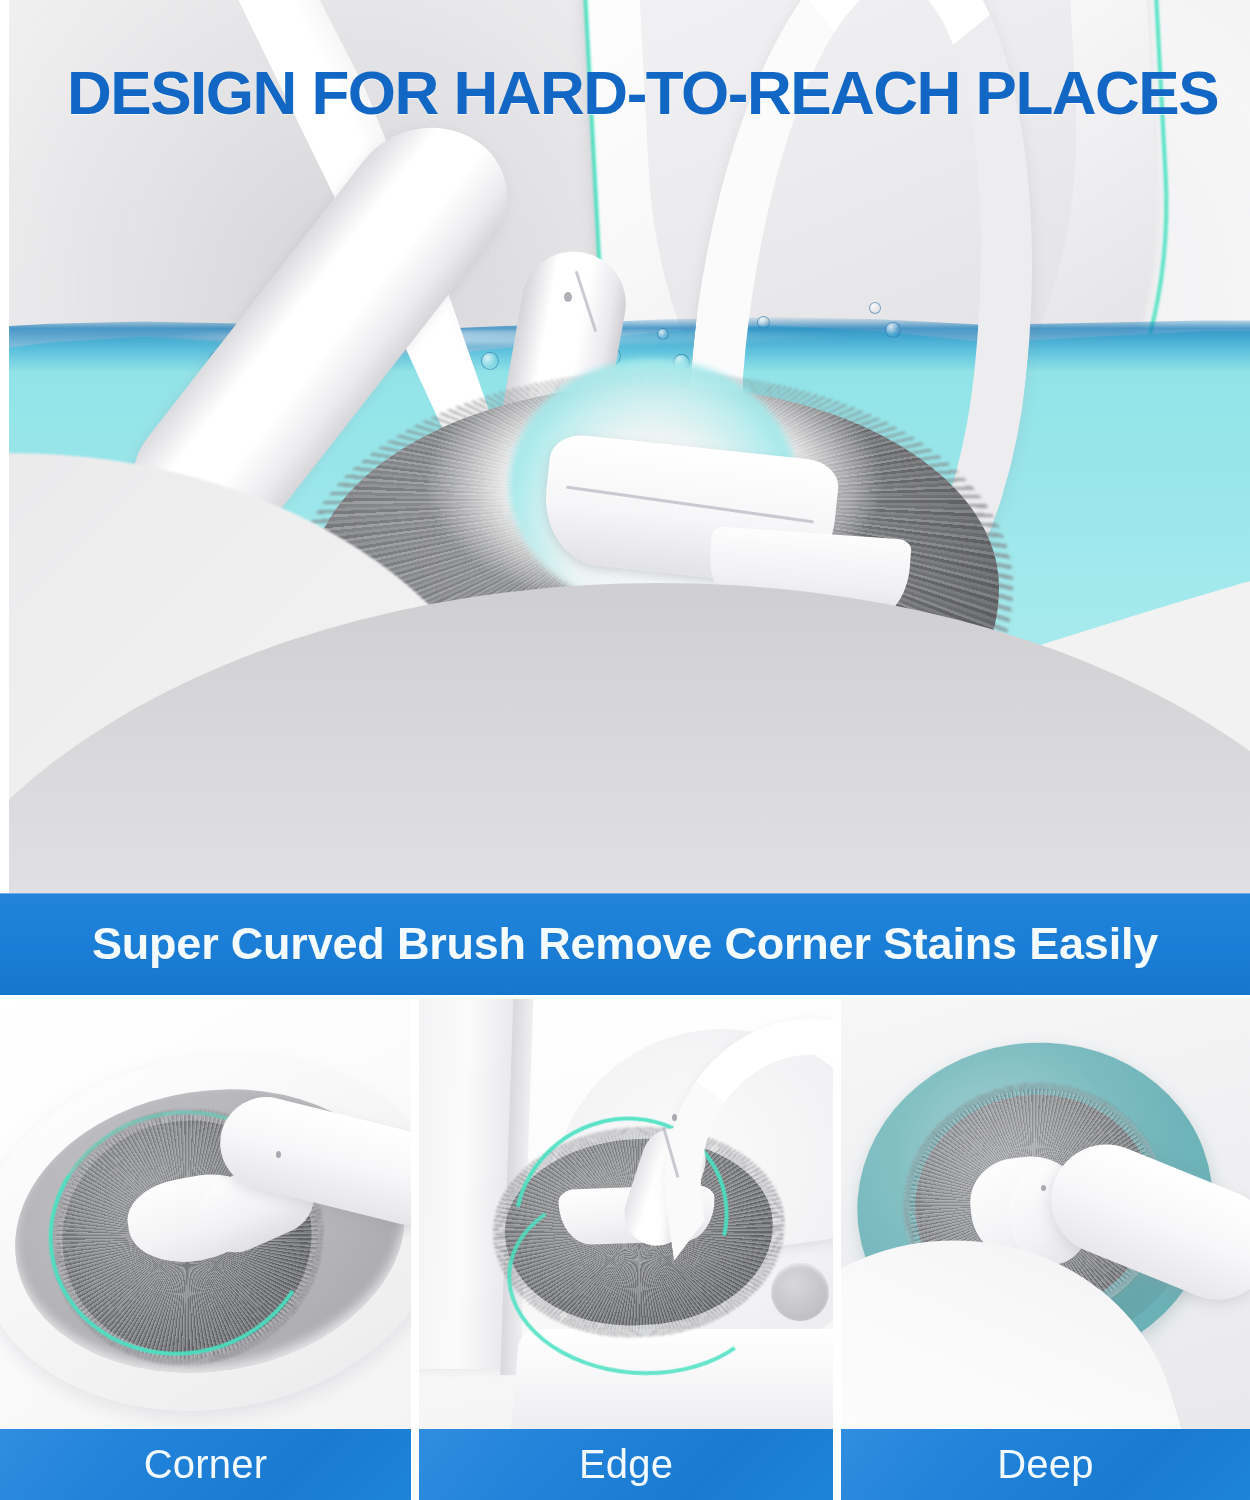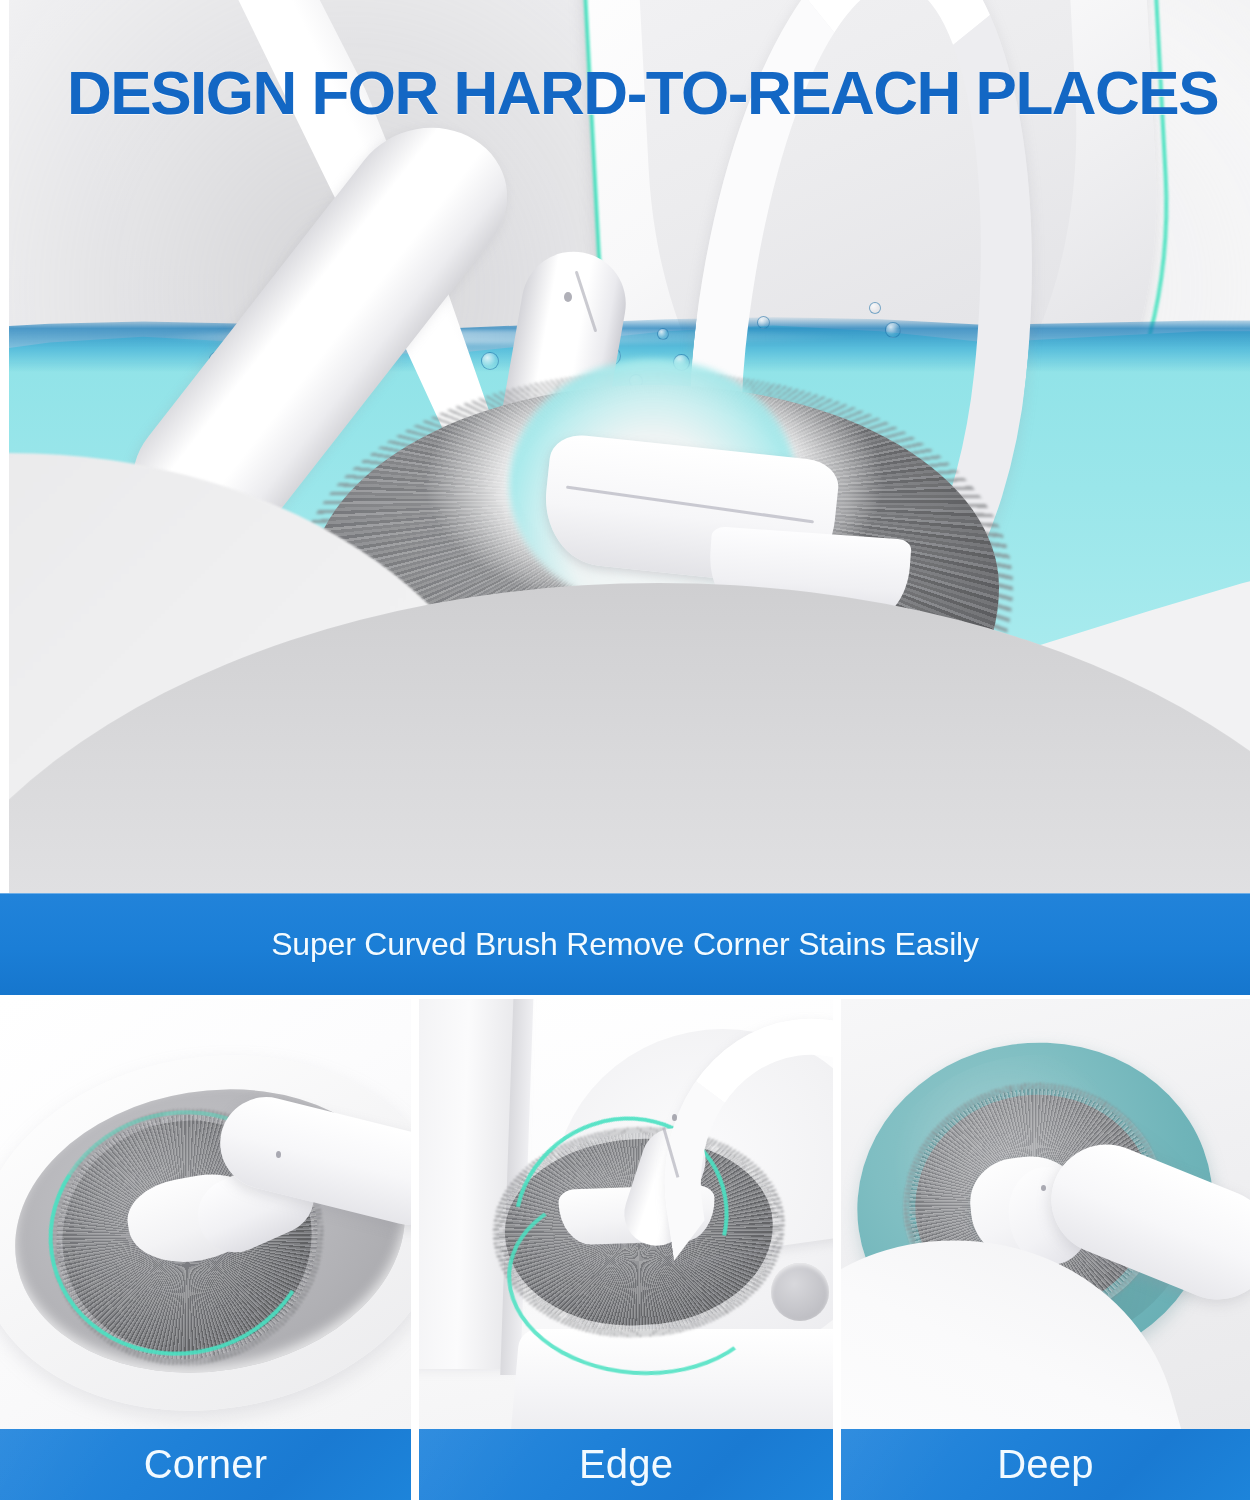--- a/index.html
+++ b/index.html
@@ -284,22 +284,22 @@
     width: 1250px;
     height: 102px;
     background: linear-gradient(180deg, #2183da 0%, #1b7ed6 55%, #1676cd 100%);
     display: flex;
     align-items: center;
     justify-content: center;
     box-shadow: 0 1px 0 rgba(255,255,255,0.35) inset;
   }
   .banner-text {
     color: #f3fbff;
-    font-size: 32px;
-    font-weight: 400;
+    font-size: 45px;
+    font-weight: 700;
     letter-spacing: -0.2px;
     white-space: nowrap;
     text-shadow: 0 1px 1px rgba(0,0,0,0.06);
   }
 
   
   .title {
     position: absolute;
     left: 58px;
     top: 62px;

